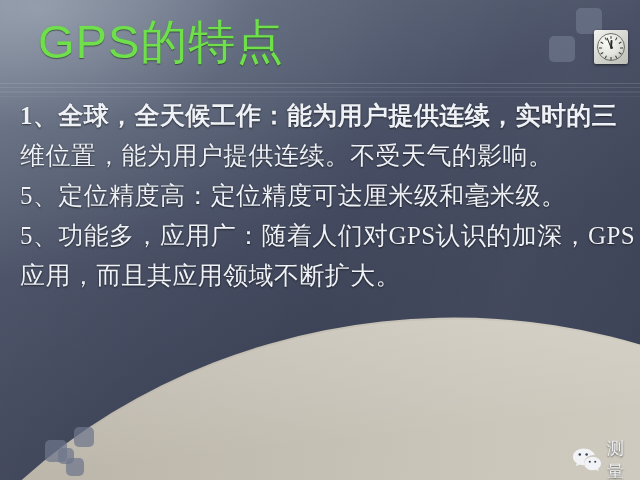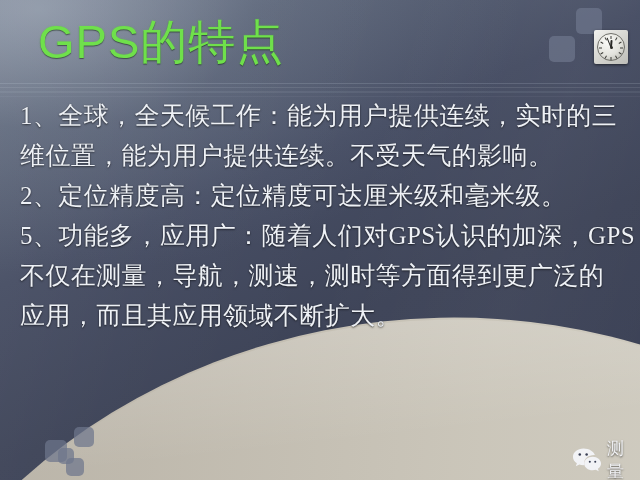--- a/index.html
+++ b/index.html
@@ -101,21 +101,21 @@
     width: 608px;
   }
   .line {
     color: #eef1f6;
     font-size: 25px;
     line-height: 40px;
     letter-spacing: 0.4px;
     white-space: nowrap;
     text-shadow: 0 1px 2px rgba(0,0,0,0.55), 0 0 1px rgba(0,0,0,0.4);
   }
-  .line.bold-lead { font-weight: normal; }
+  .line.bold-lead { font-weight: bold; }
 
   
   .clock-wrap {
     position: absolute;
     left: 594px;
     top: 30px;
     width: 34px;
     height: 34px;
   }
   .clock-plate {
@@ -201,23 +201,22 @@
       <div class="deco-sq" style="left: 66px; top: 458px; width: 18px; height: 18px;"></div>
       <div class="deco-sq" style="left: 74px; top: 427px; width: 20px; height: 20px;"></div>
       <div class="deco-sq" style="left: 58px; top: 448px; width: 16px; height: 16px;"></div>
     </div>
 
   <div class="title">GPS的特点</div>
 
   <div class="body-text" id="body-text">
       <div class="line bold-lead">1、全球，全天候工作：能为用户提供连续，实时的三</div>
       <div class="line">维位置，能为用户提供连续。不受天气的影响。</div>
-      <div class="line">2、定位精度高：定位精度可达厘米级和毫米级。</div>
+      <div class="line">5、定位精度高：定位精度可达厘米级和毫米级。</div>
       <div class="line">5、功能多，应用广：随着人们对GPS认识的加深，GPS</div>
-      <div class="line">不仅在测量，导航，测速，测时等方面得到更广泛的</div>
       <div class="line">应用，而且其应用领域不断扩大。</div>
     </div>
 
   <div class="clock-wrap">
     <div class="clock-plate"></div>
     <div class="clock-face" id="clock-face">
       <div class="hand hour" style="transform: translateX(-50%) rotate(5deg);"></div>
       <div class="hand minute" style="transform: translateX(-50%) rotate(-22deg);"></div>
       <div class="clock-pin"></div>
     <div class="tick" style="transform: translateX(-50%) rotate(0deg);"></div>

